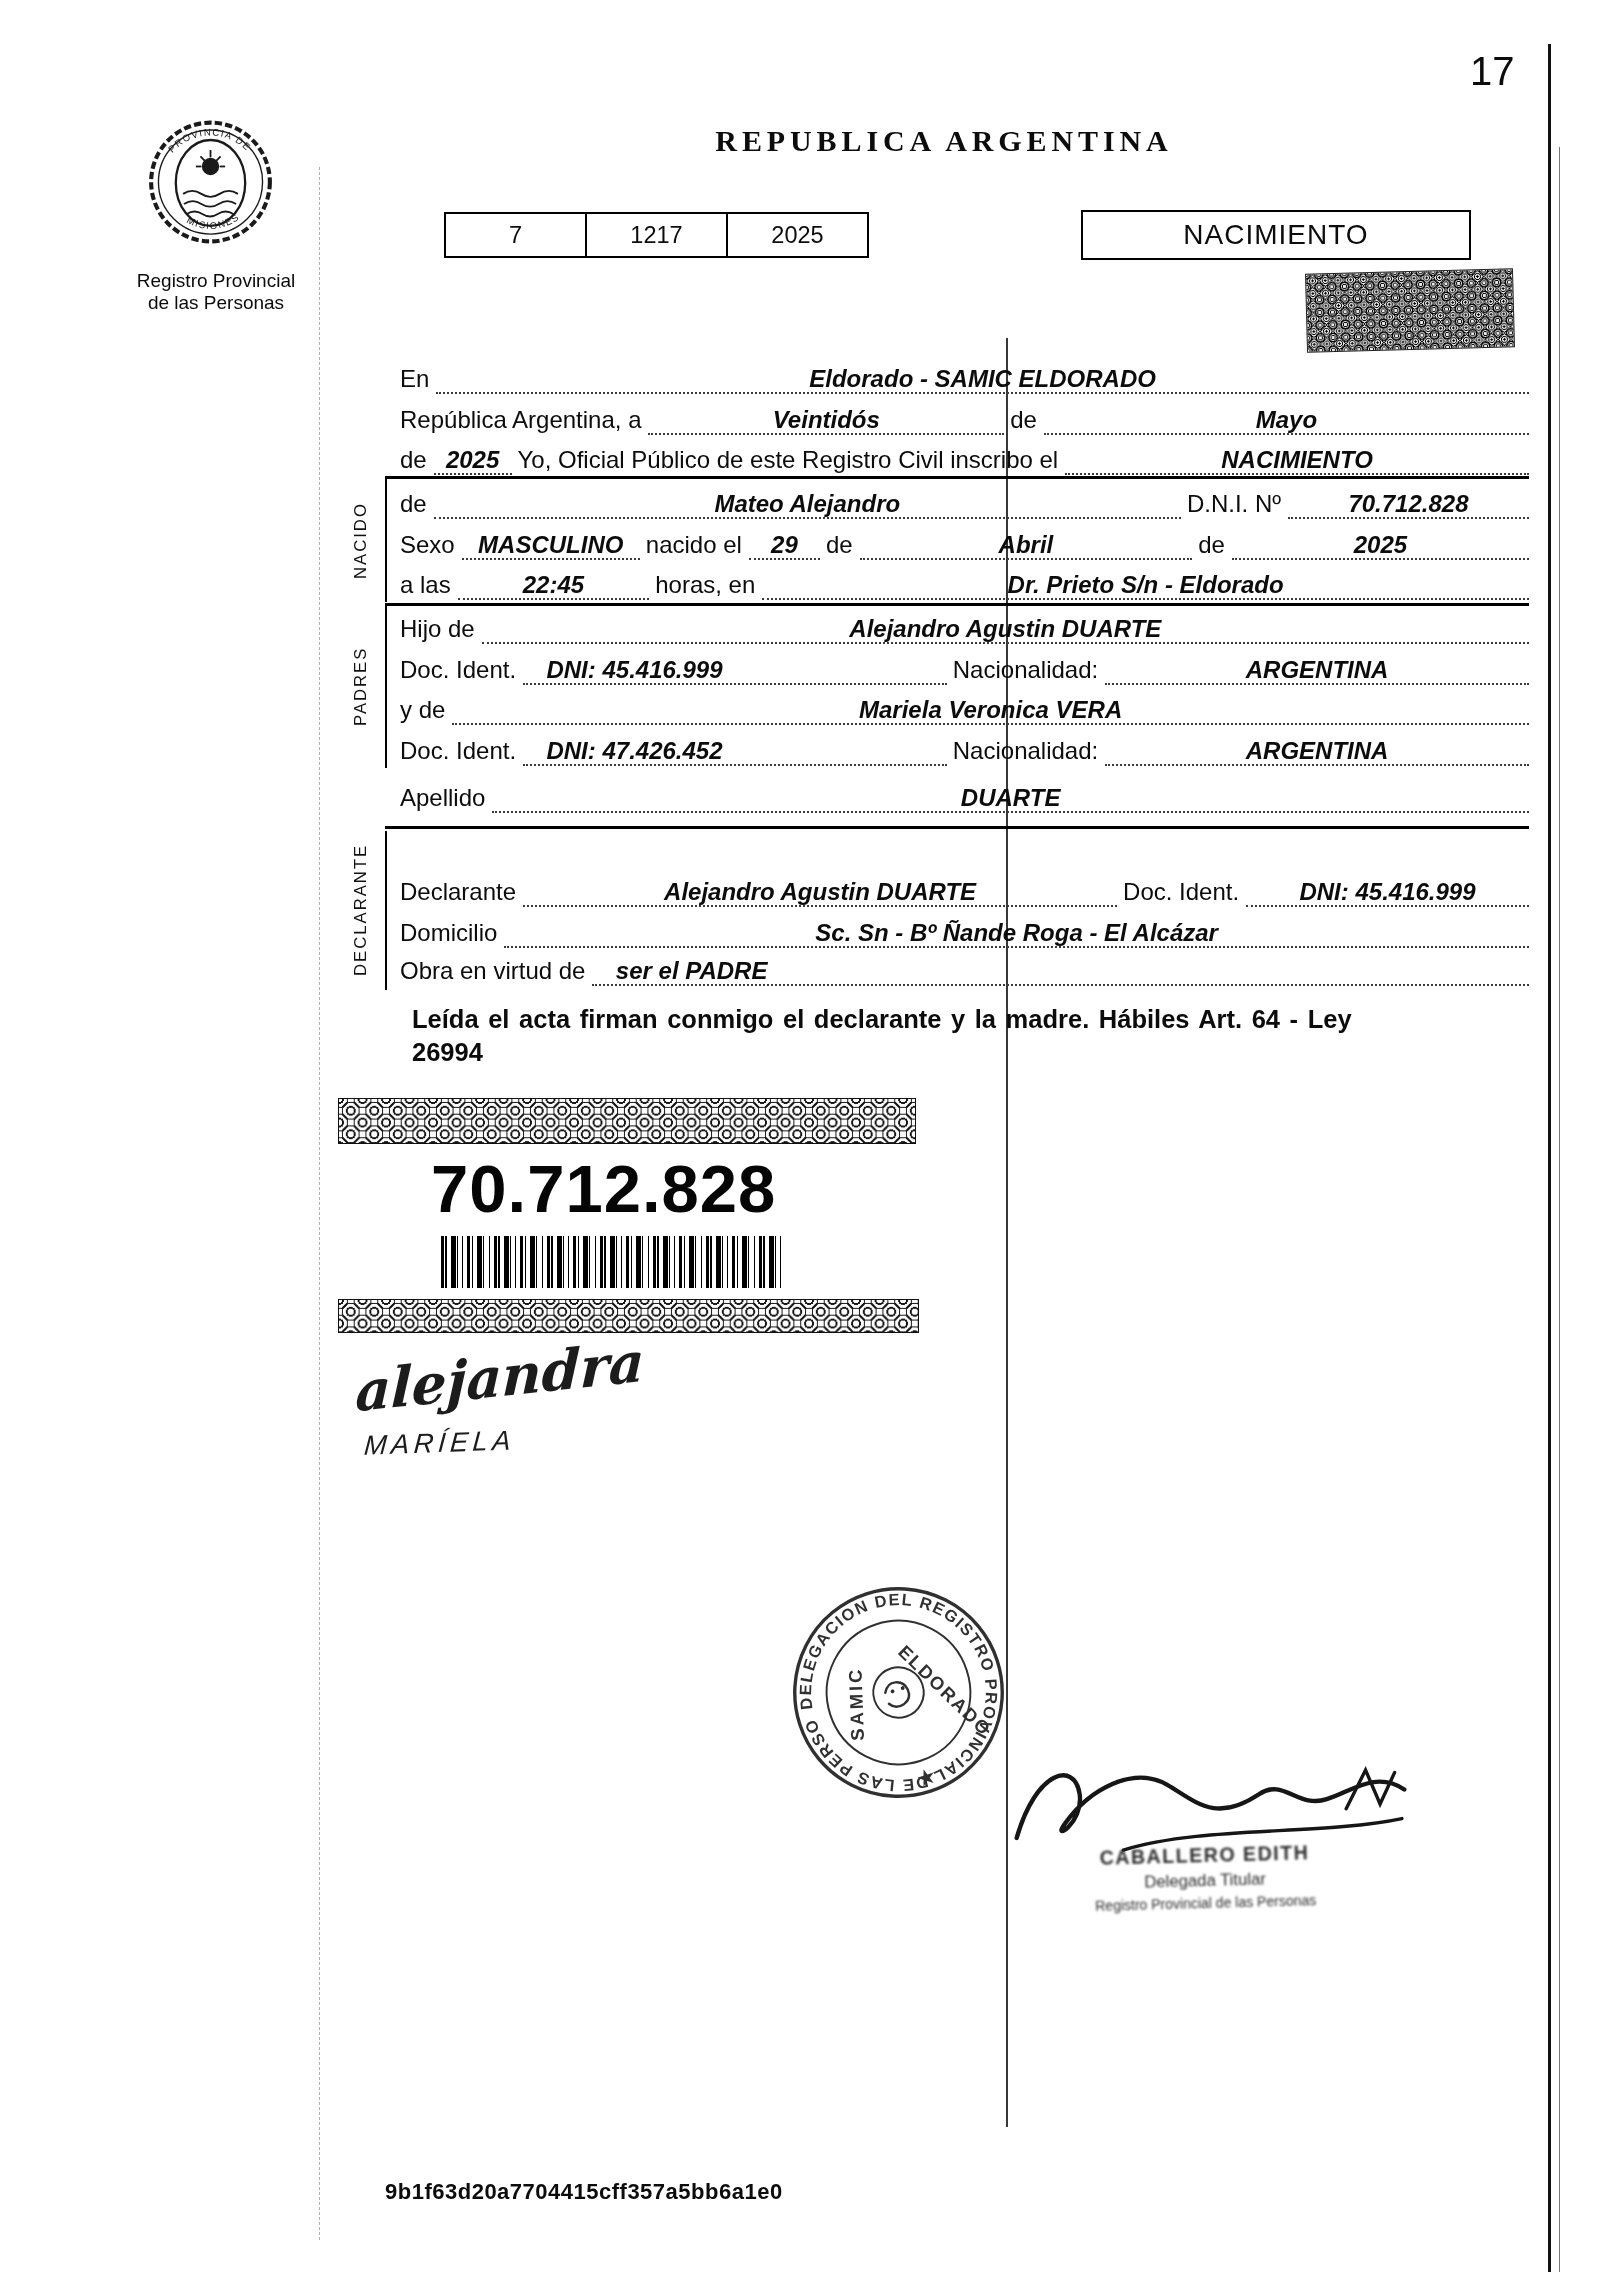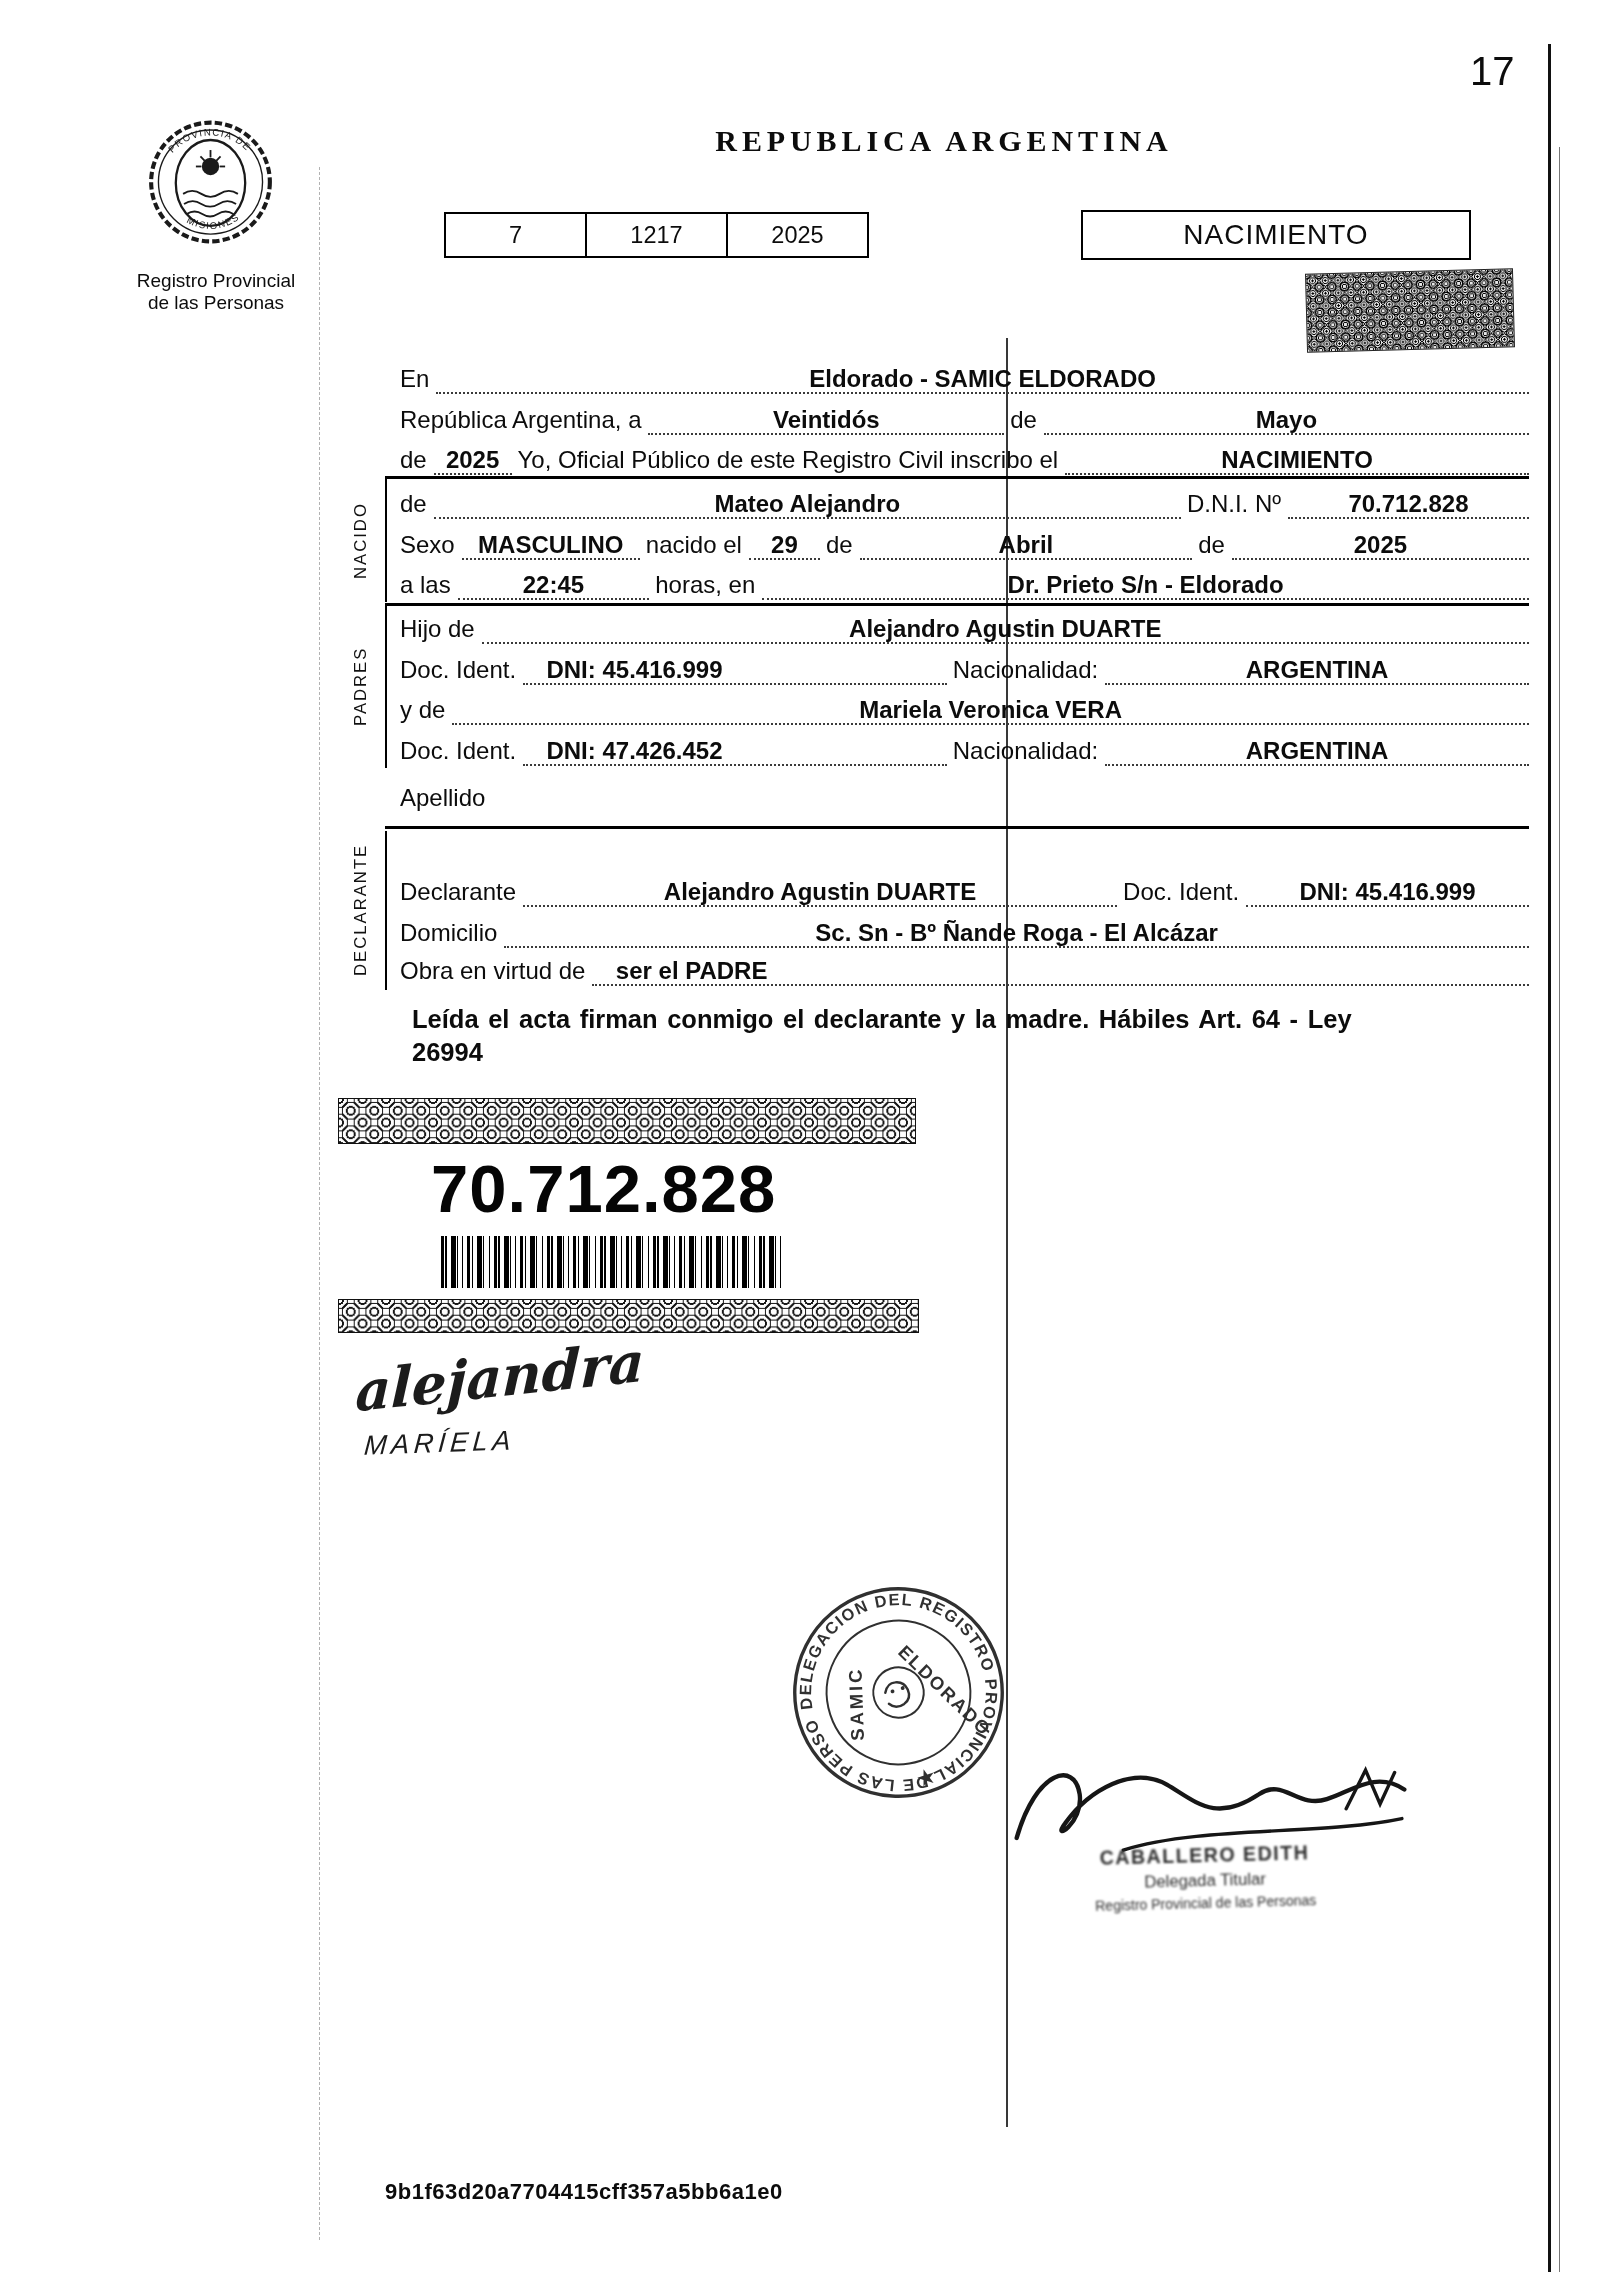--- a/index.html
+++ b/index.html
@@ -31,21 +31,21 @@
             radial-gradient(circle, #000 0 1px, transparent 1px 2.5px, #000 2.5px 3.4px, transparent 3.4px 4.9px, #000 4.9px 5.9px, transparent 5.9px) 0 0/12.7px 12.7px,
             radial-gradient(circle, transparent 0 1.5px, #000 1.5px 2.5px, transparent 2.5px 3.9px, #000 3.9px 4.9px, transparent 4.9px) 6.4px 6.4px/12.7px 12.7px,
             #e8e8e8;
           border:1px solid #222; }
 
   
   .fline { position:absolute; left:400px; width:1129px; height:35px; display:flex; align-items:flex-end;
            font-size:24px; line-height:1.05; white-space:nowrap; }
   .lbl { white-space:nowrap; padding:0 6.9px 1px 5.9px; border-bottom:2px solid transparent; }
   .fline .lbl:first-child { padding-left:0; }
-  .fill { border-bottom:2px dotted #3a3a3a; text-align:center; white-space:nowrap; padding-bottom:1px; min-width:0; overflow:visible; }
+  .fill { border-bottom:2px dotted #3a3a3a; text-align:center; white-space:nowrap; padding-bottom:1px; min-width:0; overflow:visible;font-style:italic; }
   .val { font-weight:bold; }
   .fill.left { text-align:left; }
   .fill.left .val { margin-left:23.5px; }
 
   .hsep { position:absolute; left:385px; width:1144px; background:#000; }
   .vsec { position:absolute; left:385px; width:2px; background:#000; }
 
   .sec-label { position:absolute; left:340px; width:41px; display:flex; align-items:center; justify-content:center;
                writing-mode:vertical-rl; transform:rotate(180deg); font-size:16.7px; letter-spacing:2px; color:#111; }
 
@@ -209,20 +209,21 @@
 
   <div class="fline" style="top:731px">
     <span class="lbl">Doc. Ident.</span>
     <span class="fill left" style="flex:1"><b class="val">DNI: 47.426.452</b></span>
     <span class="lbl">Nacionalidad:</span>
     <span class="fill" style="flex:1"><b class="val">ARGENTINA</b></span>
   </div>
 
   <div class="fline" style="top:778px">
     <span class="lbl">Apellido</span>
+    <span class="fill" style="flex:1"><b class="val">DUARTE</b></span>
   </div>
 
   <div class="hsep" style="top:826px;height:2.9px"></div>
 
 
   <div class="fline" style="top:872px">
     <span class="lbl">Declarante</span>
     <span class="fill" style="flex:2.1"><b class="val">Alejandro Agustin DUARTE</b></span>
     <span class="lbl">Doc. Ident.</span>
     <span class="fill" style="flex:1"><b class="val">DNI: 45.416.999</b></span>

